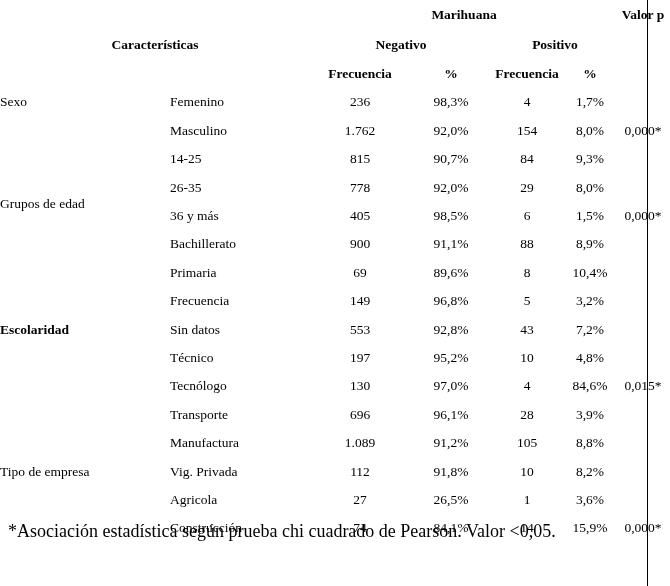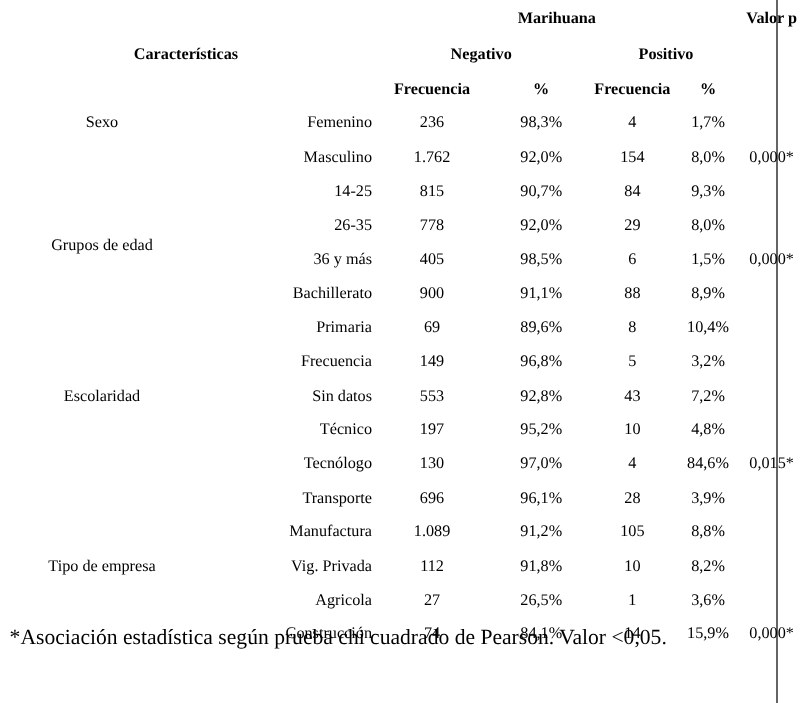--- a/index.html
+++ b/index.html
@@ -76,25 +76,24 @@
   }
   .th-sub {
     text-align: center;
     font-weight: bold;
   }
 
   
   tr.data-row td { height: 28.4px; font-size: 13.5px; }
 
   td.group-label {
-    text-align: center;
     vertical-align: middle;
   }
   td.cat-label {
-    text-align: right;
+    text-align: left;
   }
   td.num {
     text-align: center;
   }
   td.pval {
     text-align: center;
   }
 
   
   .footnote {
@@ -183,21 +182,21 @@
         </tr>
         <tr class="data-row">
           <td class="cat-label">36 y más</td>
           <td class="num">405</td>
           <td class="num">98,5%</td>
           <td class="num">6</td>
           <td class="num">1,5%</td>
           <td class="pval">0,000*</td>
         </tr>
         <tr class="data-row">
-          <td class="group-label" rowspan="6" style="position: relative; top: 14.2px;">Escolaridad</td>
+          <td class="group-label" rowspan="6" style="position: relative; top: 14.2px; font-weight: bold;">Escolaridad</td>
           <td class="cat-label">Bachillerato</td>
           <td class="num">900</td>
           <td class="num">91,1%</td>
           <td class="num">88</td>
           <td class="num">8,9%</td>
           <td class="pval"></td>
         </tr>
         <tr class="data-row">
           <td class="cat-label">Primaria</td>
           <td class="num">69</td>

